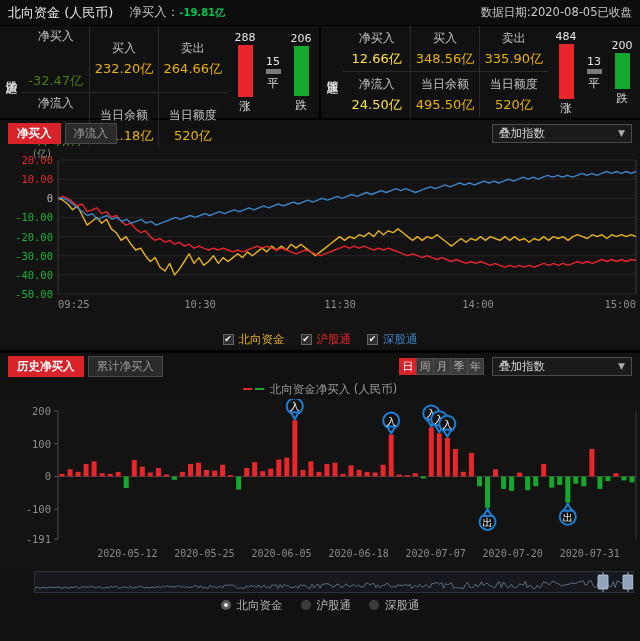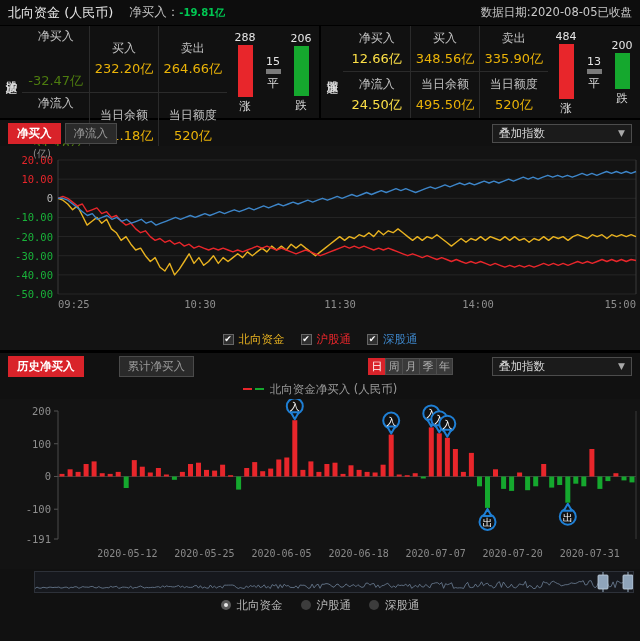--- a/index.html
+++ b/index.html
@@ -77,21 +77,21 @@
   .unit { position: absolute; left: 33px; top: 1px; font-size: 10px; color: #8a8a8a; }
   .legend1 { height: 22px; display: flex; align-items: center; justify-content: center; gap: 16px; background:#131313; }
   .lg { display: flex; align-items: center; font-size: 11.5px; }
   .cbx {
     width: 11px; height: 11px; background: #2f2f2f; border: 1px solid #666; margin-right: 5px;
     display: flex; align-items: center; justify-content: center; color: #fff; font-size: 9px; line-height: 1;
   }
   .divider { height: 3px; background: #000; }
 
   
-  .ctrlrow2 { height: 26px; display: flex; align-items: center; padding: 0 8px; background: #111; gap: 31px; }
+  .ctrlrow2 { height: 26px; display: flex; align-items: center; padding: 0 8px; background: #111; }
   .periods { display: flex; margin-left: auto; margin-right: 8px; }
   .pbtn {
     width: 17px; height: 17px; font-size: 11px; display: flex; align-items: center; justify-content: center;
     background: #3a3a3a; color: #b0b0b0; border: 1px solid #4e4e4e; border-right: none; cursor: pointer;
   }
   .pbtn:last-child { border-right: 1px solid #4e4e4e; }
   .pbtn.active { background: #d9232a; color: #fff; border-color: #d9232a; }
   .selbox2 { margin-left: 0; }
   .sublegend { height: 20px; display: flex; align-items: center; justify-content: center; font-size: 11.5px; color: #9a9a9a; background:#111; }
   .dashmark { display: inline-flex; margin-right: 6px; align-items: center; }

